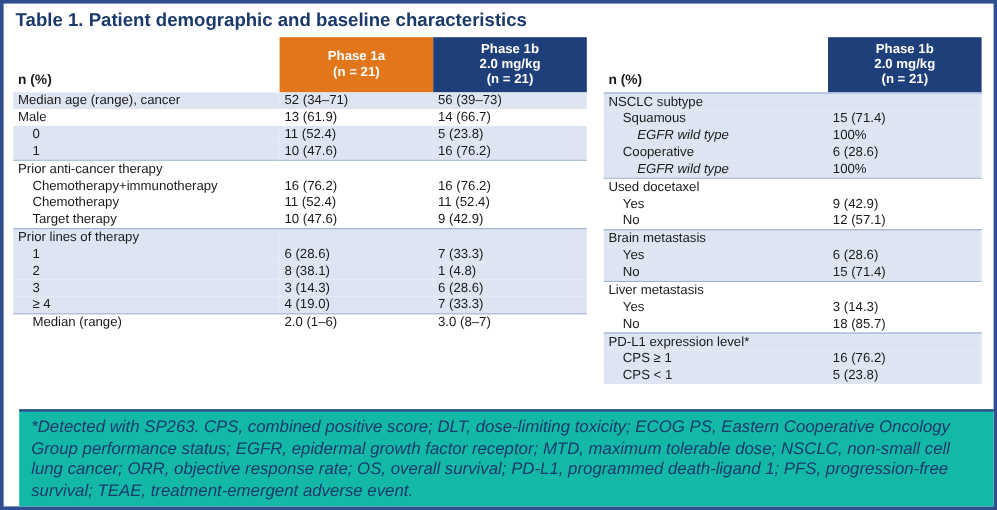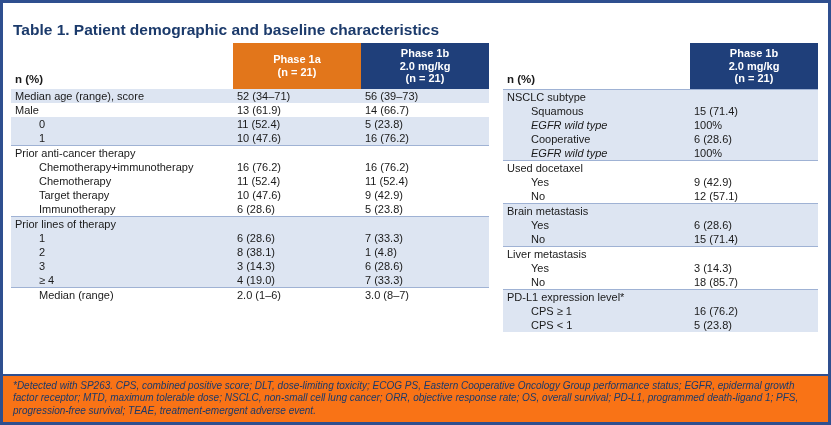--- a/index.html
+++ b/index.html
@@ -19,21 +19,21 @@
     width: 831px;
     height: 425px;
     box-sizing: border-box;
     border: 3px solid #2f4f8f;
     background: #ffffff;
   }
   .title {
     font-size: 15.5px;
     font-weight: bold;
     color: #1b3a6b;
-    padding: 18px 10px 5px 10px;
+    padding: 6px 10px 5px 10px;
     line-height: 1.1;
   }
   .columns {
     display: flex;
     gap: 14px;
     padding: 0 8px;
     align-items: flex-start;
   }
   .col-left { width: 478px; }
   .col-right { width: 315px; }
@@ -72,38 +72,38 @@
   .rowwhite { background: #ffffff; }
   .label {
     text-align: left;
     white-space: nowrap;
   }
   .num {
     text-align: left;
     white-space: nowrap;
     width: 120px;
   }
-  .indent1 { padding-left: 28px; }
+  .indent1 { padding-left: 16px; }
   .indent2 { padding-left: 28px; }
   .ital { font-style: italic; }
   .sep td {
     border-top: 1px solid #9fb2d4;
   }
   .footnote {
     position: absolute;
-    left: 0;
+    left: 13px;
     right: 0;
     bottom: 0;
     padding: 4px 10px 5px 10px;
-    font-size: 10px;
+    font-size: 14px;
     line-height: 1.25;
     color: #1b3a6b;
     font-style: italic;
     border-top: 2px solid #2f4f8f;
-    background: #f97316;
+    background: #14b8a6;
   }
 </style>
 </head>
 <body>
 
 <div class="poster">
 
   <div class="title">Table 1. Patient demographic and baseline characteristics</div>
 
   <div class="columns">
@@ -119,21 +119,21 @@
             </td>
             <td class="num h-blue">
               <div>Phase 1b</div>
               <div>2.0 mg/kg</div>
               <div>(n = 21)</div>
             </td>
           </tr>
         </thead>
         <tbody>
             <tr class="rowshade">
-              <td class="label">Median age (range), score</td>
+              <td class="label">Median age (range), cancer</td>
               <td class="num">52 (34–71)</td>
               <td class="num">56 (39–73)</td>
             </tr>
             <tr class="rowwhite">
               <td class="label">Male</td>
               <td class="num">13 (61.9)</td>
               <td class="num">14 (66.7)</td>
             </tr>
             <tr class="rowshade">
               <td class="label indent1">0</td>
@@ -157,25 +157,20 @@
             </tr>
             <tr class="rowwhite">
               <td class="label indent1">Chemotherapy</td>
               <td class="num">11 (52.4)</td>
               <td class="num">11 (52.4)</td>
             </tr>
             <tr class="rowwhite">
               <td class="label indent1">Target therapy</td>
               <td class="num">10 (47.6)</td>
               <td class="num">9 (42.9)</td>
-            </tr>
-            <tr class="rowwhite">
-              <td class="label indent1">Immunotherapy</td>
-              <td class="num">6 (28.6)</td>
-              <td class="num">5 (23.8)</td>
             </tr>
             <tr class="rowshade sep">
               <td class="label">Prior lines of therapy</td>
               <td class="num"></td>
               <td class="num"></td>
             </tr>
             <tr class="rowshade">
               <td class="label indent1">1</td>
               <td class="num">6 (28.6)</td>
               <td class="num">7 (33.3)</td>

